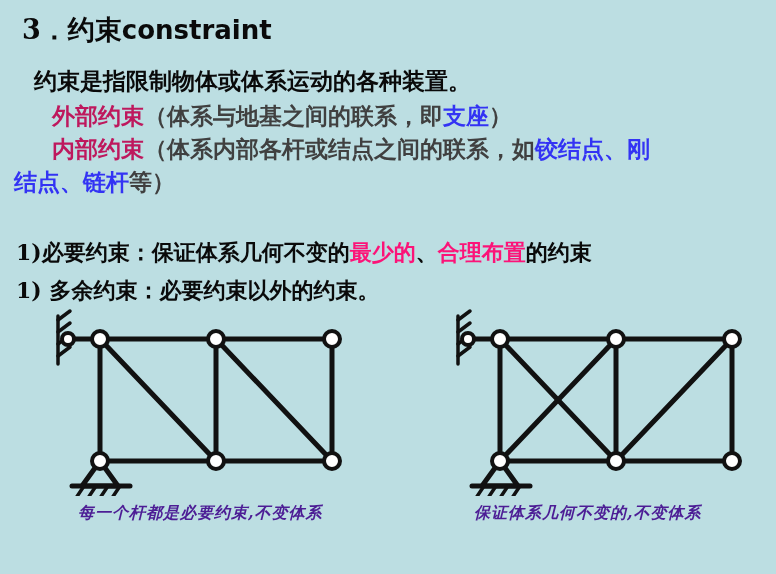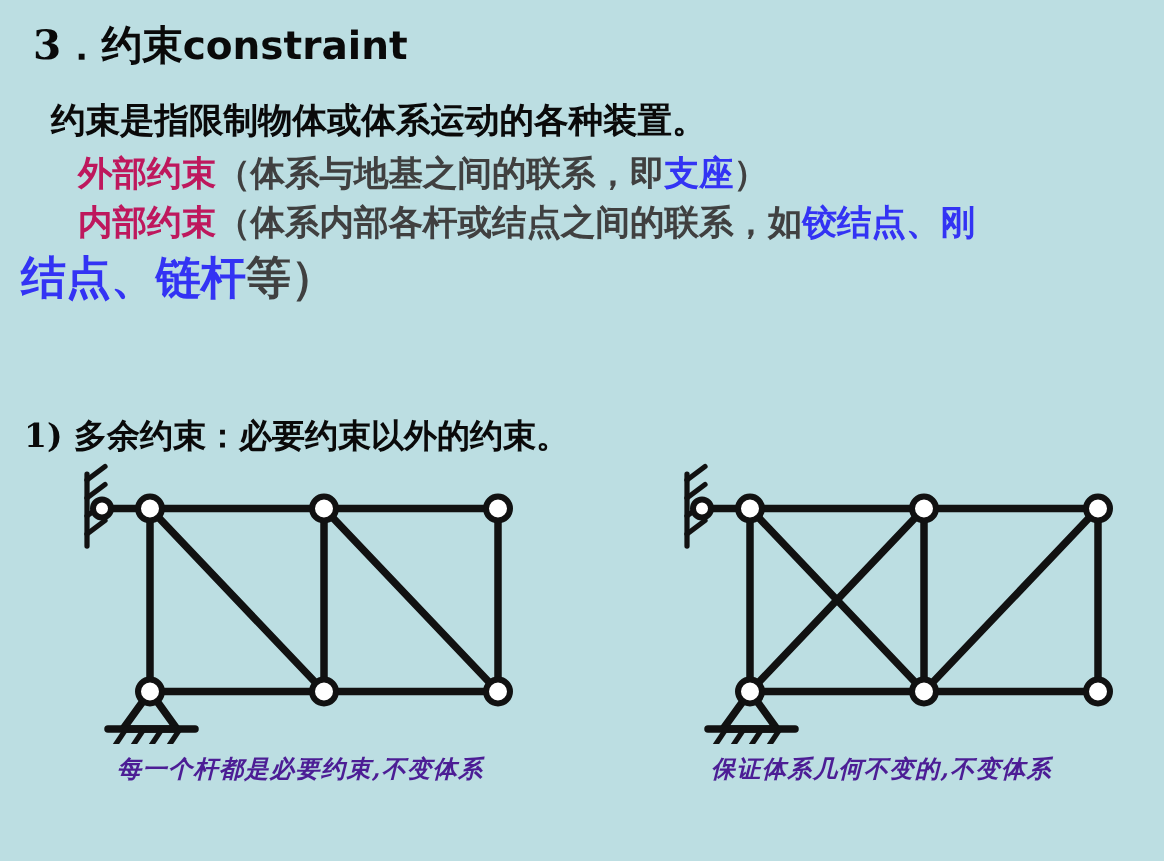--- a/index.html
+++ b/index.html
@@ -73,21 +73,21 @@
   .l3 {
     position: absolute;
     left: 52px;
     top: 68px;
     font-size: 23px;
   }
   .l4 {
     position: absolute;
     left: 14px;
     top: 101px;
-    font-size: 30px;
+    font-size: 23px;
   }
   .pink { color: #be185d; }
   .blue { color: #3333f4; }
   .black { color: #404040; }
 
   
   .numbered {
     position: absolute;
     font-family: "DejaVu Serif", "Liberation Serif", serif;
     font-weight: 700;
@@ -140,20 +140,23 @@
 
     <div class="line l3">
       <span class="pink">内部约束</span><span class="black">（体系内部各杆或结点之间的联系，如</span><span class="blue">铰结点、刚</span>
     </div>
 
     <div class="line l4">
       <span class="blue">结点、链杆</span><span class="black">等）</span>
     </div>
   </div>
 
+  <div class="numbered n1">
+    <span>1)必要约束：</span><span>保证体系几何不变的</span><span class="pink">最少的</span><span>、</span><span class="pink">合理布置</span><span>的约束</span>
+  </div>
 
   <div class="numbered n2">
     <span>1) 多余约束：</span><span>必要约束以外的约束。</span>
   </div>
 
   <div class="figure fig-left">
     <svg width="300" height="190" viewBox="0 0 300 190">
       <g stroke="#111" stroke-width="5" stroke-linecap="round" fill="none">
 
         <line x1="52" y1="33" x2="284" y2="33"></line>

